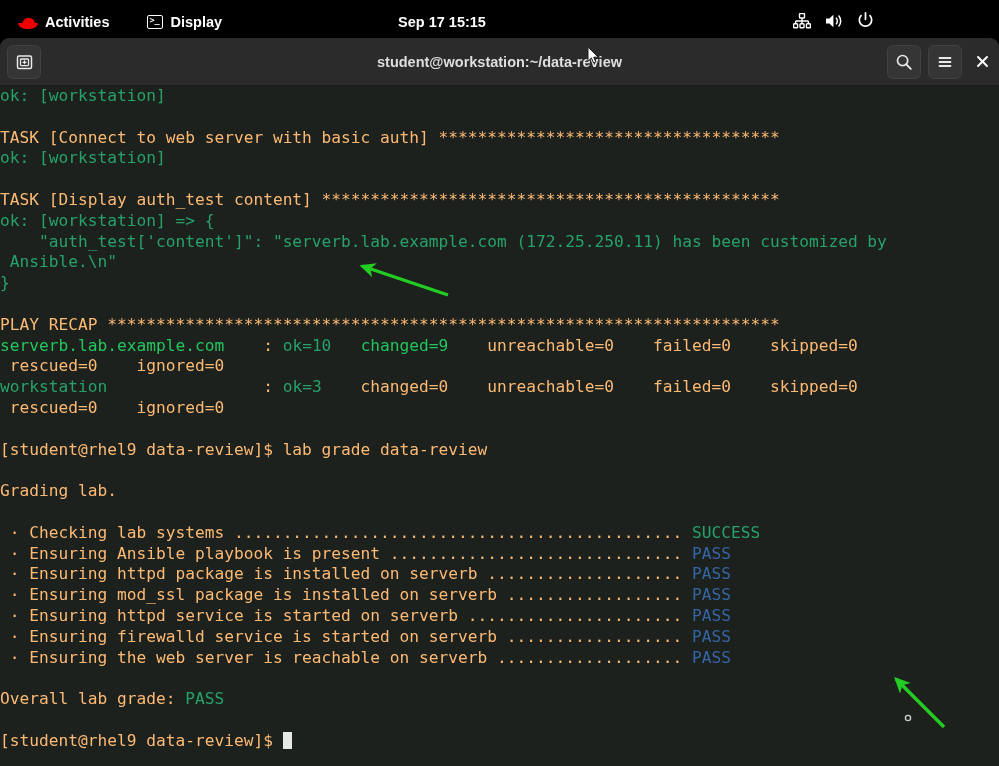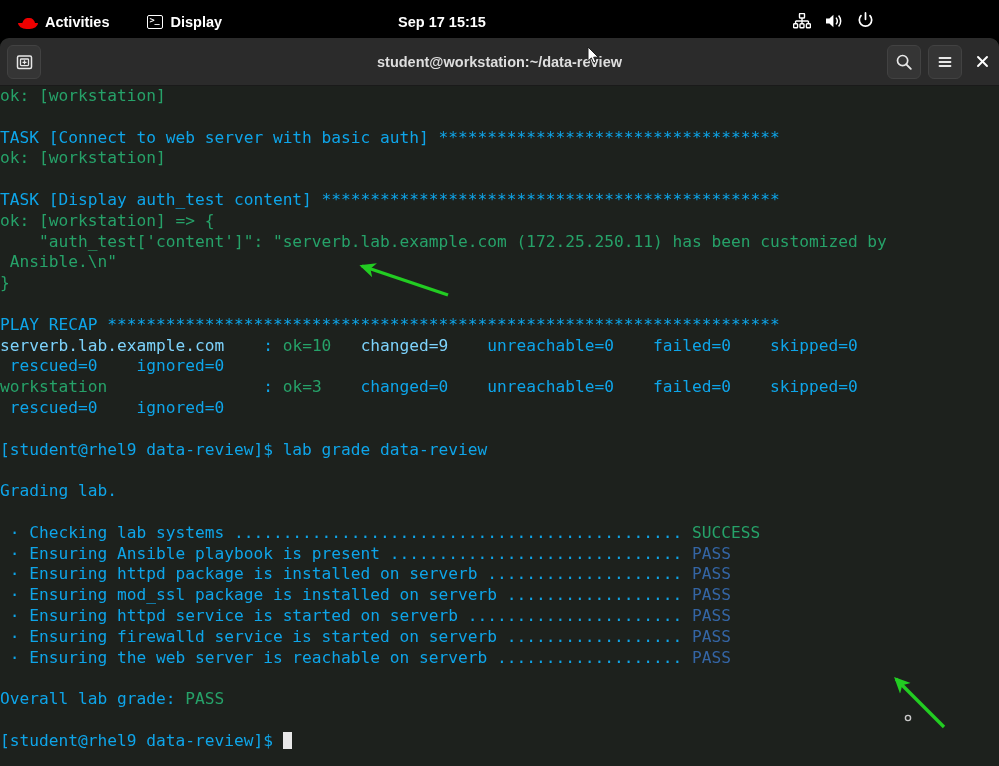--- a/index.html
+++ b/index.html
@@ -127,23 +127,23 @@
     left: 0; top: 0;
     white-space: pre;
     font-family: "DejaVu Sans Mono", "Liberation Mono", monospace;
     font-size: 16.2px;
     line-height: 20.8px;
     color: #d6d6d6;
     letter-spacing: 0px;
   }
   .ln { height: 20.8px; }
   .g  { color: #26a269; }   
-  .o  { color: #7dd3fc; }   
+  .o  { color: #22c55e; }   
   .b  { color: #3465a4; }   
-  .w  { color: #0ea5e9; }   
+  .w  { color: #fdba74; }   
   .cursor-block {
     display: inline-block;
     width: 9.75px; height: 17px;
     background: #e8e8e8;
     vertical-align: -3px;
   }
 
   
   #annotations {
     position: absolute; left: 0; top: 0;

